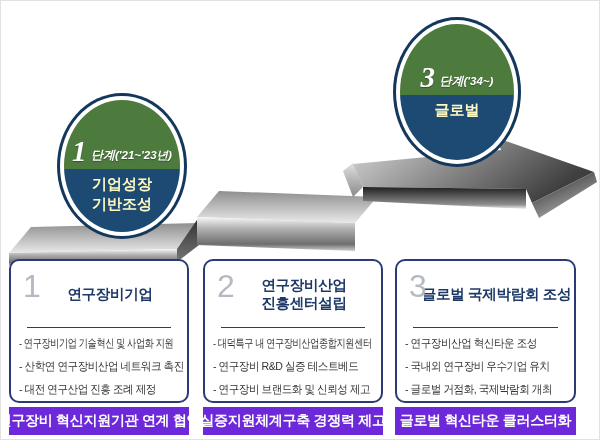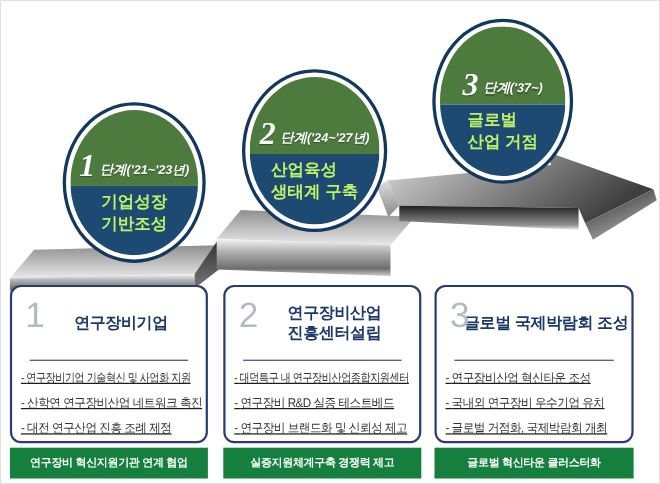--- a/index.html
+++ b/index.html
@@ -13,38 +13,38 @@
   
   .oval{position:absolute;z-index:2;border-radius:50%;background:#14375c;padding:3px;box-sizing:border-box;}
   .oval-white{width:100%;height:100%;border-radius:50%;background:#ffffff;padding:4px;box-sizing:border-box;}
   .oval-inner{width:100%;height:100%;border-radius:50%;overflow:hidden;display:flex;flex-direction:column;}
   .oval-green{flex:0 0 52%;background:#4d7b3e;display:flex;align-items:flex-end;justify-content:center;}
   .oval-navy{flex:1;background:#1d4a72;display:flex;flex-direction:column;align-items:center;padding-top:5px;}
   .stage-num-line{color:#fff;font-style:italic;margin-bottom:3px;white-space:nowrap;text-shadow:0 1px 1px rgba(0,0,0,.35);}
   .stage-num{font-family:"Liberation Serif",serif;font-size:29px;font-weight:bold;line-height:1;vertical-align:-2px;}
   .stage-phase{font-size:12px;font-weight:bold;}
   .stage-period{font-size:11.5px;font-weight:bold;}
-  .stage-label{color:#bef264;font-weight:bold;font-size:15px;line-height:1.35;text-align:left;white-space:nowrap;}
+  .stage-label{color:#fef9c3;font-weight:bold;font-size:15px;line-height:1.35;text-align:right;white-space:nowrap;}
   #oval1{left:56px;top:92px;width:130px;height:146px;}
   #oval2{left:219px;top:62px;width:132px;height:148px;}
   #oval3{left:392px;top:16px;width:128px;height:150px;}
   
   .stage-col{position:absolute;top:258px;width:180px;z-index:3;}
   #col1{left:8px;} #col2{left:202px;} #col3{left:394px;width:181px;}
   .stage-box{background:#fff;border:2px solid #2b3a74;border-radius:10px;height:144px;box-sizing:border-box;position:relative;overflow:hidden;}
   .box-header{position:relative;height:52px;display:flex;align-items:center;justify-content:center;padding-top:7px;}
   .box-num{position:absolute;left:12px;top:9px;font-size:32px;color:#b5b9c2;line-height:1;font-weight:400;}
   .box-title{width:100%;text-align:center;color:#1d3968;font-weight:bold;font-size:14.5px;line-height:1.25;padding-left:22px;box-sizing:border-box;}
   .box-title span{display:block;letter-spacing:-0.3px;}
   .box-divider{border:none;border-top:1.5px solid #2b3a74;margin:7px 16px 2px;}
-  .box-bullets{list-style:none;margin:4px 0 16px;padding:0 2px 0 8px;text-decoration:underline;}
+  .box-bullets{list-style:none;margin:4px 0 16px;padding:0 2px 0 8px;}
   .box-bullets li{font-size:11.5px;color:#333333;margin:8px 0;white-space:nowrap;letter-spacing:-0.5px;transform:scaleX(0.92);transform-origin:left center;}
   .box-bullets li::before{content:"- ";}
   .box-bullets li.squeeze{transform:scaleX(0.8);}
-  .stage-footer{margin-top:4px;background:#15803d;color:#ffffff;font-weight:bold;font-size:10px;height:28px;display:flex;align-items:center;justify-content:center;letter-spacing:-0.3px;white-space:nowrap;}
+  .stage-footer{margin-top:4px;background:#6d28d9;color:#ffffff;font-weight:bold;font-size:14px;height:28px;display:flex;align-items:center;justify-content:center;letter-spacing:-0.3px;white-space:nowrap;}
 </style>
 </head>
 <body>
 
 <div class="canvas">
 
   <svg class="stairs" width="600" height="440" viewBox="0 0 600 440">
     <defs>
       <linearGradient id="gTop" x1="0" y1="0" x2="0" y2="1">
         <stop offset="0" stop-color="#8f8f8f"></stop>
@@ -106,52 +106,33 @@
         <div class="oval-navy">
           <div class="stage-label">
             <span>기업성장</span><br>
             <span>기반조성</span>
           </div>
         </div>
       </div>
     </div>
   </div>
 
-  <div class="oval" id="oval2">
-    <div class="oval-white">
-      <div class="oval-inner">
-        <div class="oval-green">
-          <div class="stage-num-line">
-            <span class="stage-num">2</span>
-            <span class="stage-phase">단계</span><span class="stage-period">('24~'27년)</span>
-          </div>
-        </div>
-        <div class="oval-navy">
-          <div class="stage-label">
-            <span>산업육성</span><br>
-            <span>생태계 구축</span>
-          </div>
-        </div>
-      </div>
-    </div>
-  </div>
 
   <div class="oval" id="oval3">
     <div class="oval-white">
       <div class="oval-inner">
         <div class="oval-green">
           <div class="stage-num-line">
             <span class="stage-num">3</span>
-            <span class="stage-phase">단계</span><span class="stage-period">('37~)</span>
+            <span class="stage-phase">단계</span><span class="stage-period">('34~)</span>
           </div>
         </div>
         <div class="oval-navy">
           <div class="stage-label">
             <span>글로벌</span><br>
-            <span>산업 거점</span>
           </div>
         </div>
       </div>
     </div>
   </div>
 
   <div class="stage-col" id="col1">
     <div class="stage-box">
       <div class="box-header">
         <div class="box-num">1</div>

